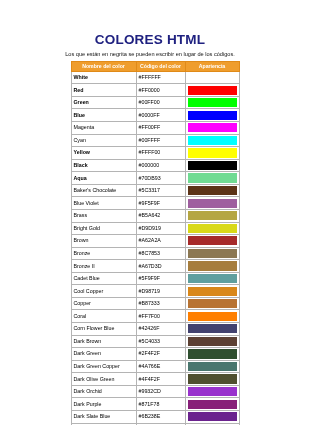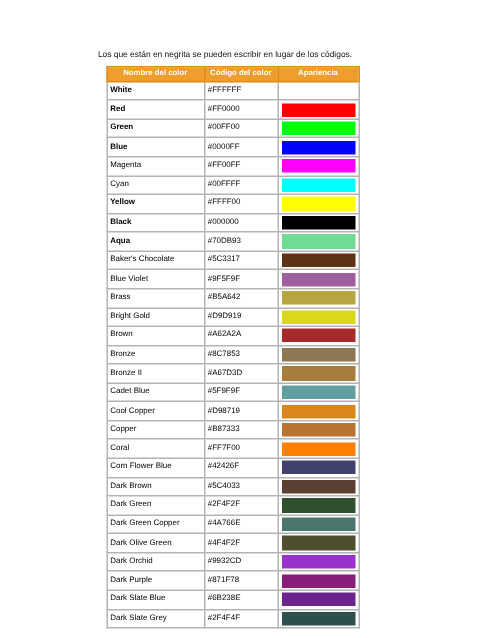--- a/index.html
+++ b/index.html
@@ -79,20 +79,21 @@
     display: block;
     width: 100%;
     height: 9.2px;
   }
 </style>
 </head>
 <body>
 
 <div class="page">
 
+  <h1 class="doc-title">COLORES HTML</h1>
 
   <p class="doc-subtitle">Los que están en negrita se pueden escribir en lugar de los códigos.</p>
 
   <div class="table-wrap">
     <table class="colors">
       <thead>
         <tr>
           <th class="h-name">Nombre del color</th>
           <th class="h-code">Código del color</th>
           <th class="h-appear">Apariencia</th>

